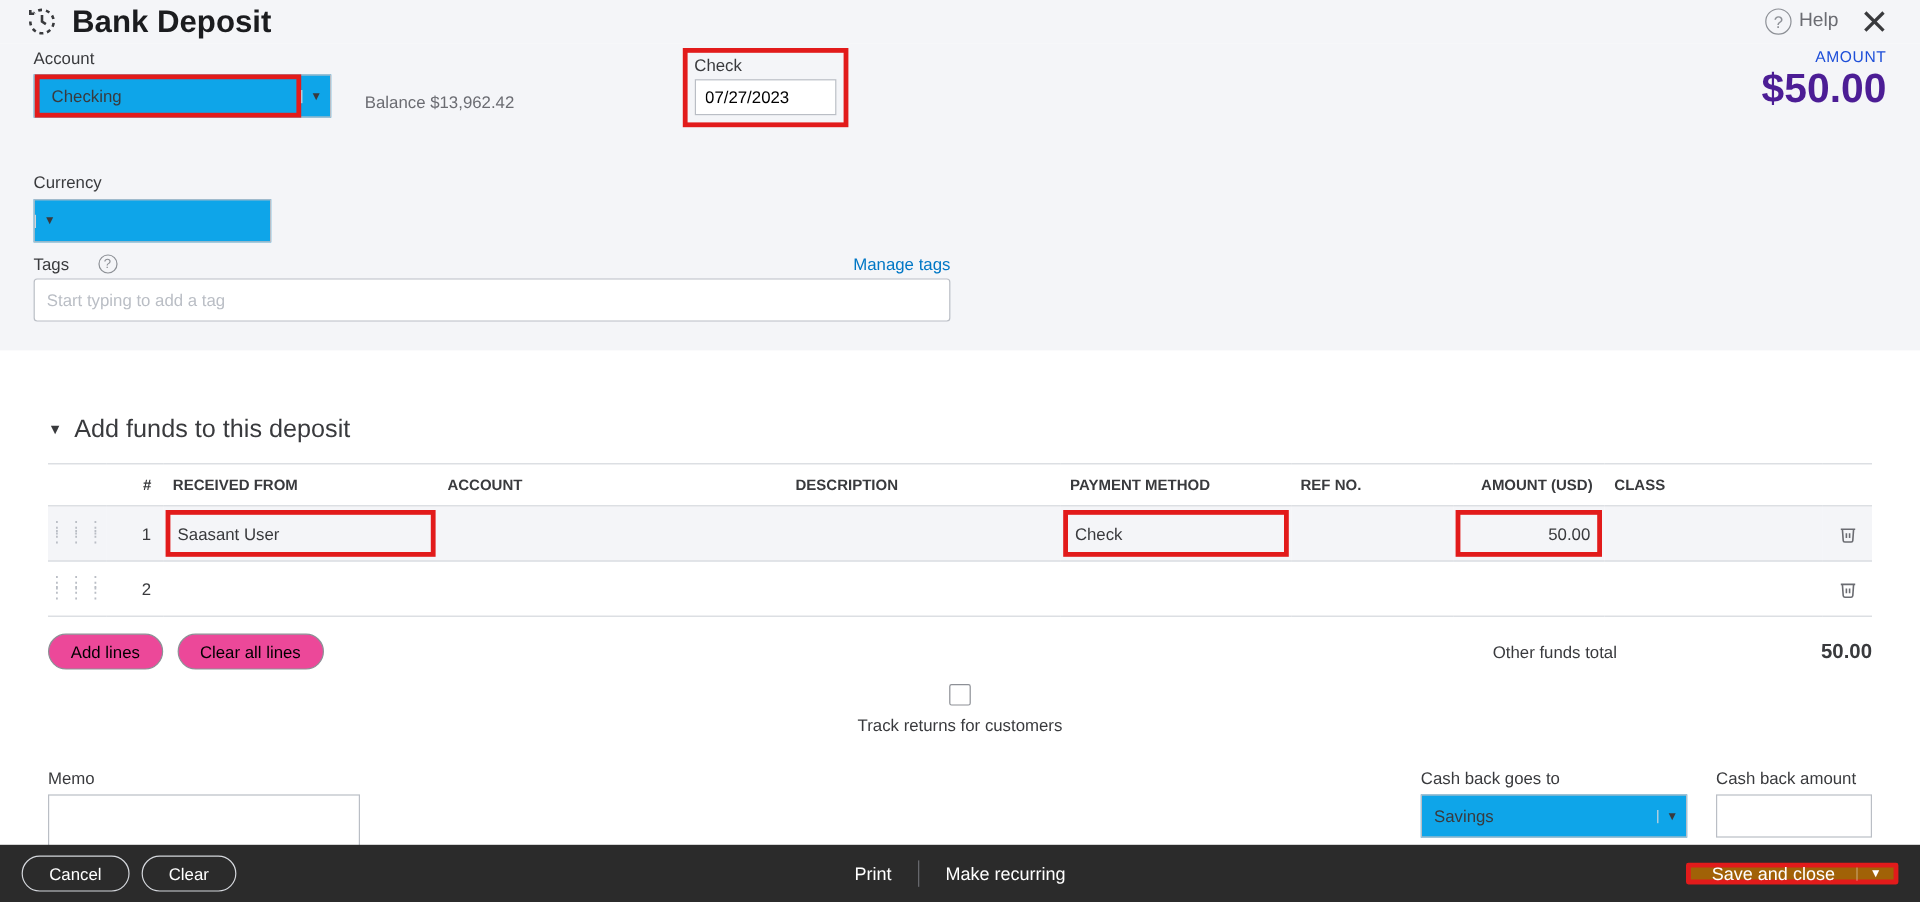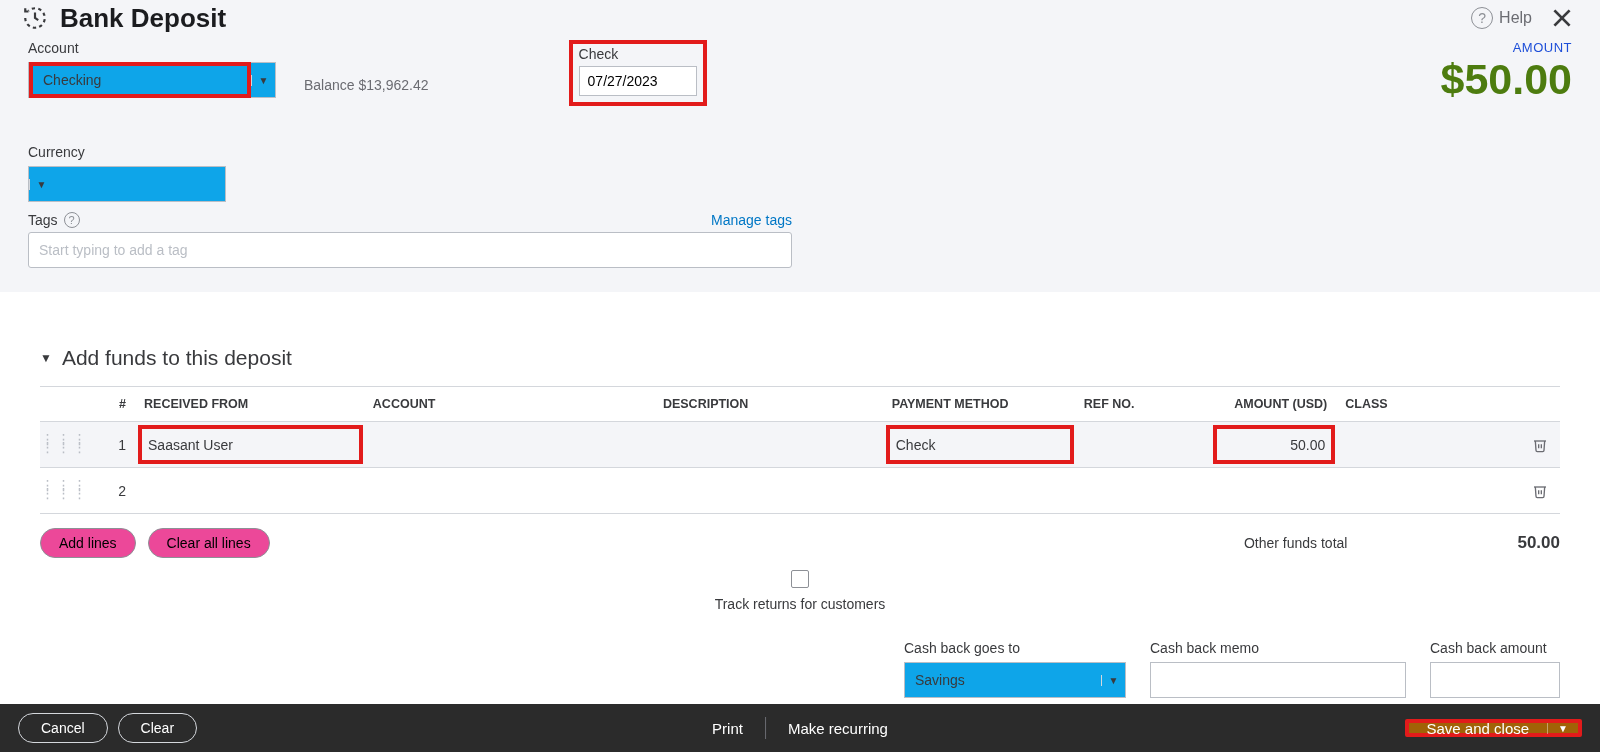--- a/index.html
+++ b/index.html
@@ -22,27 +22,27 @@
   .select { display: flex; align-items: center; background: #0ea5e9; border: 1px solid #babec5; height: 36px; }
   .select .value { padding: 0 10px; flex: 1; font-size: 14px; color: #393a3d; }
   .select .caret { width: 24px; display: flex; align-items: center; justify-content: center; border-left: 1px solid #d4d7dc; font-size: 10px; color: #393a3d; }
   .account-select { width: 248px; }
   .highlight-red-tight { border: 4px solid #e21b1b; }
   .balance-text { font-size: 14px; color: #6b6c72; align-self: center; margin-top: 24px; margin-left: 4px; }
   .date-block { margin-left: 140px; }
   .date-input { width: 118px; height: 30px; border: 1px solid #babec5; padding: 0 8px; font-size: 14px; background: #fff; }
   .amount-block { margin-left: auto; text-align: right; }
   .amount-label { font-size: 13px; color: #1d4ed8; letter-spacing: 0.5px; }
-  .amount-value { font-size: 43px; font-weight: 700; color: #4d7c0f; }
+  .amount-value { font-size: 34px; font-weight: 700; color: #4c1d95; }
 
   .row2 { margin-top: 38px; }
   .currency-select { width: 198px; }
   .tags-row { margin-top: 10px; }
   .tags-header { display: flex; align-items: center; width: 764px; justify-content: space-between; margin-bottom: 4px; }
-  .tags-header .left { display: flex; align-items: center; gap: 6px; }
+  .tags-header .left { display: flex; align-items: center; gap: 24px; }
   .help-circle-sm { width: 16px; height: 16px; border: 1px solid #8d9096; border-radius: 50%; font-size: 11px; display: inline-flex; align-items: center; justify-content: center; color: #8d9096; }
   .manage-tags { color: #0077c5; font-size: 14px; cursor: pointer; }
   .tags-input { width: 764px; height: 36px; border: 1px solid #babec5; border-radius: 3px; background: #fff; padding: 0 10px; font-size: 14px; color: #babec5; }
   .tags-input::placeholder { color: #babec5; }
 
   
   .funds-area { padding: 54px 40px 0 40px; }
   .section-head { display: flex; align-items: center; gap: 10px; margin-bottom: 16px; }
   .section-head .tri { font-size: 12px; color: #393a3d; }
   .section-head h2 { font-size: 21px; font-weight: 400; color: #393a3d; }
@@ -269,33 +269,33 @@
       <span>Other funds total</span><span class="val">50.00</span>
     </div>
   </div>
 
   <div class="track-row">
     <span class="checkbox"></span>
     <span>Track returns for customers</span>
   </div>
 
   <div class="bottom-fields">
+    <div class="memo-block">
+      <span class="field-label">Memo</span>
+      <textarea style=""></textarea>
+    </div>
     <div class="right-fields">
       <div>
         <span class="field-label">Cash back goes to</span>
         <div class="select cb-select">
           <div class="value">Savings</div>
           <div class="caret">▼</div>
         </div>
       </div>
       <div>
-        <span class="field-label">Cash back memo</span>
-        <input class="cb-input" style="">
-      </div>
-      <div>
         <span class="field-label">Cash back amount</span>
         <input class="cb-amount" style="">
       </div>
     </div>
   </div>
 </div>
 
 <div class="footer">
   <button class="btn-dark">Cancel</button>
   <button class="btn-dark">Clear</button>

